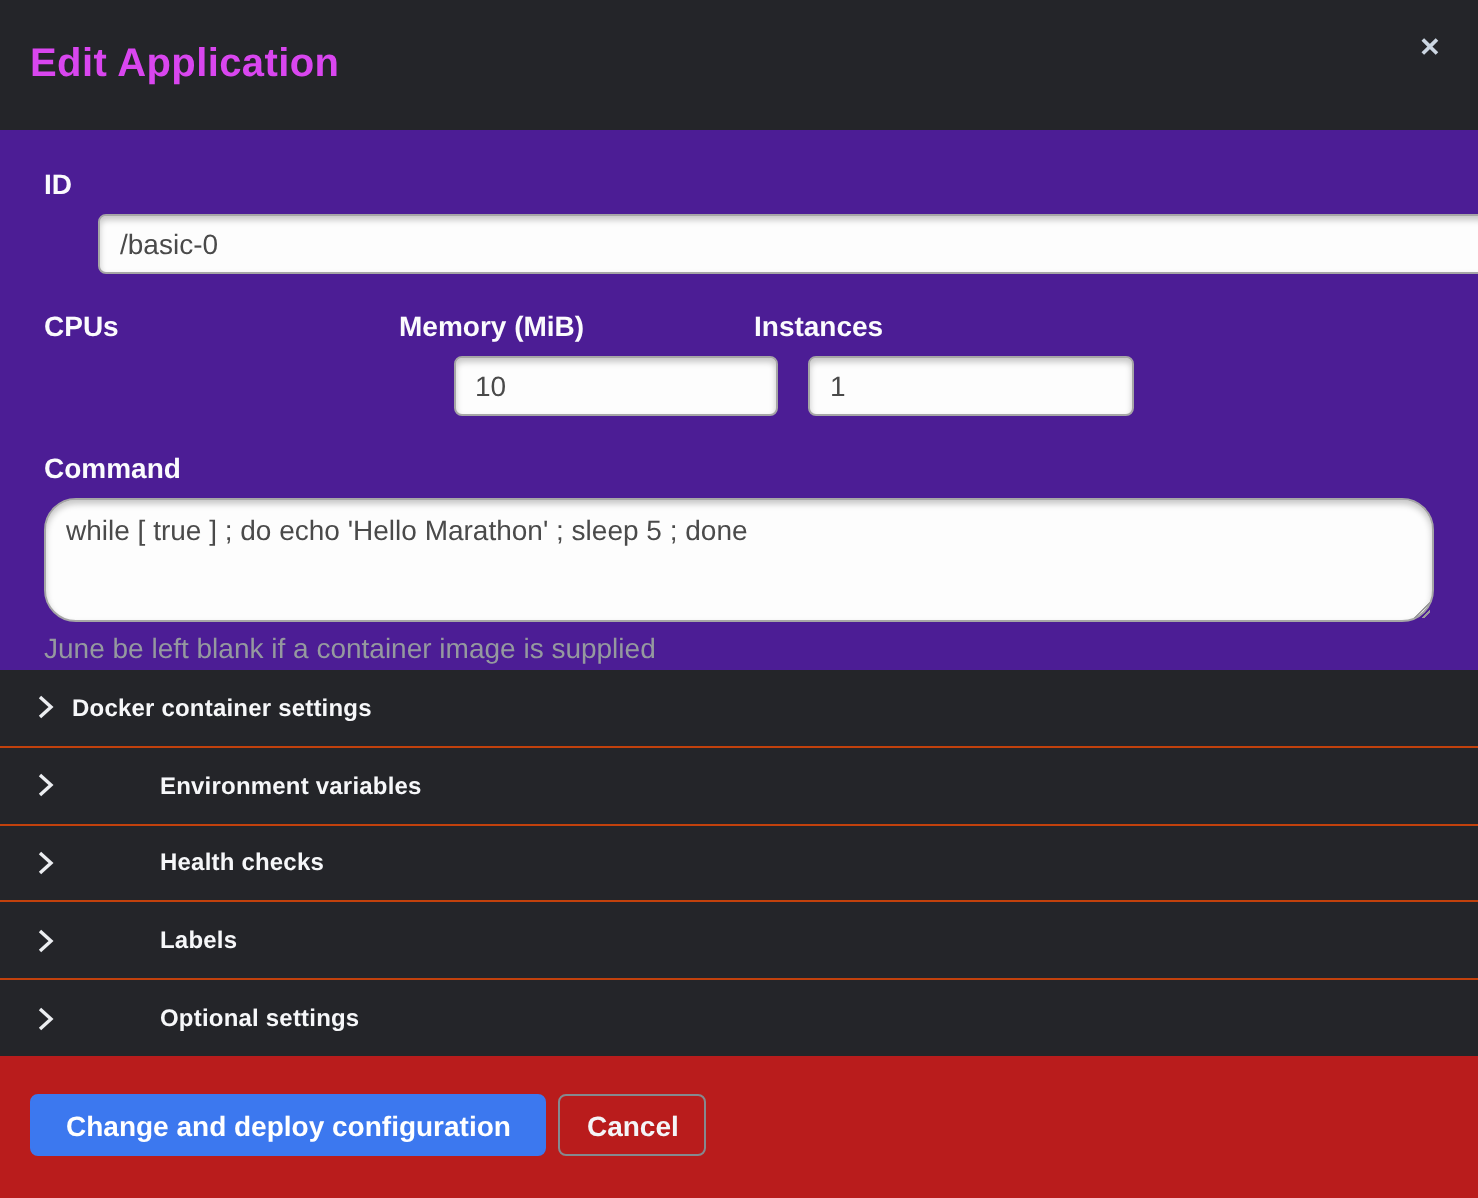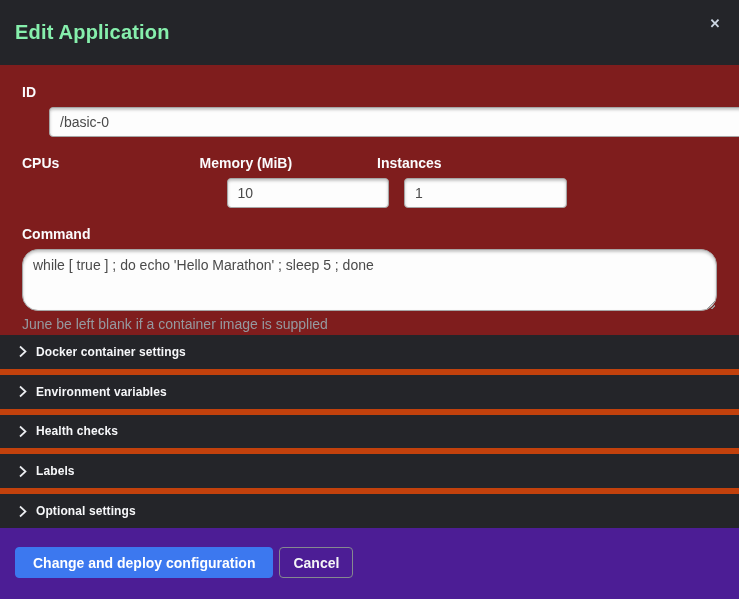--- a/index.html
+++ b/index.html
@@ -15,36 +15,36 @@
 
   
   .modal-header {
     height: 65px; flex: 0 0 65px;
     background: #242529;
     display: flex; align-items: center;
     padding: 0 15px;
     position: relative;
   }
   .modal-title {
-    font-size: 20px; font-weight: 700; color: #86efac;
+    font-size: 20px; font-weight: 700; color: #d946ef;
     letter-spacing: .2px;
   }
   .close-btn {
     position: absolute; top: 13px; right: 14px;
     width: 20px; height: 20px;
     display: flex; align-items: center; justify-content: center;
     font-size: 13px; font-weight: 700; color: #ccd6e2;
     cursor: pointer; background: none; border: none; padding: 0;
     font-family: "Liberation Sans", sans-serif;
   }
 
   
   .modal-body {
     height: 270px; flex: 0 0 270px;
-    background: #7f1d1d;
+    background: #4c1d95;
     padding: 19px 22px 0 22px;
     overflow: hidden;
   }
   .field { margin-bottom: 18px; }
   .field-label {
     display: block;
     font-size: 14px; font-weight: 700; color: #fbfbfd;
     margin-bottom: 7px; line-height: 16px;
   }
   .text-input {
@@ -98,31 +98,31 @@
     height: 193px; flex: 0 0 193px;
     background: #242529;
     display: flex; flex-direction: column;
   }
   .section-row {
     flex: 1 1 auto;
     display: flex; align-items: center;
     padding: 0 18px;
     cursor: pointer;
   }
-  .section-row + .section-row { border-top: 6px solid #c2410c; }
+  .section-row + .section-row { border-top: 1px solid #c2410c; gap: 44px; }
   .chevron { display: flex; align-items: center; margin-right: 9px; }
   .section-label {
     font-size: 12px; font-weight: 700; color: #f6f7f9;
     letter-spacing: .1px;
   }
 
   
   .modal-footer {
     height: 71px; flex: 0 0 71px;
-    background: #4c1d95;
+    background: #b91c1c;
     padding: 19px 15px 0 15px;
     display: flex; align-items: flex-start; gap: 6px;
   }
   .btn {
     height: 31px;
     border-radius: 4px;
     font-family: "Liberation Sans", sans-serif;
     font-size: 14px; font-weight: 700;
     display: inline-flex; align-items: center; justify-content: center;
     cursor: pointer;

